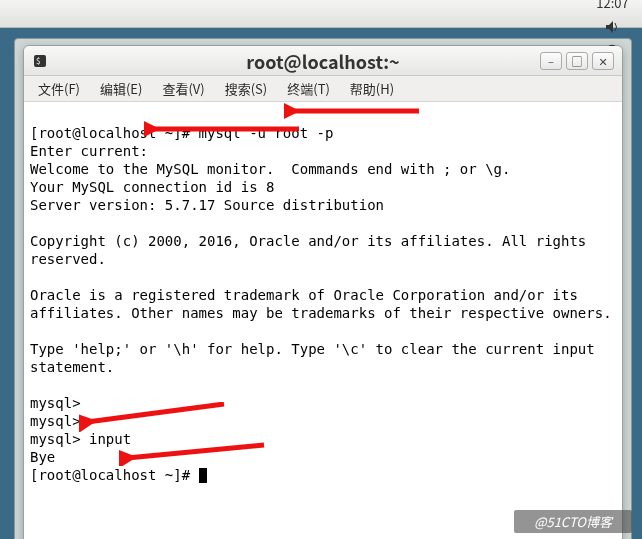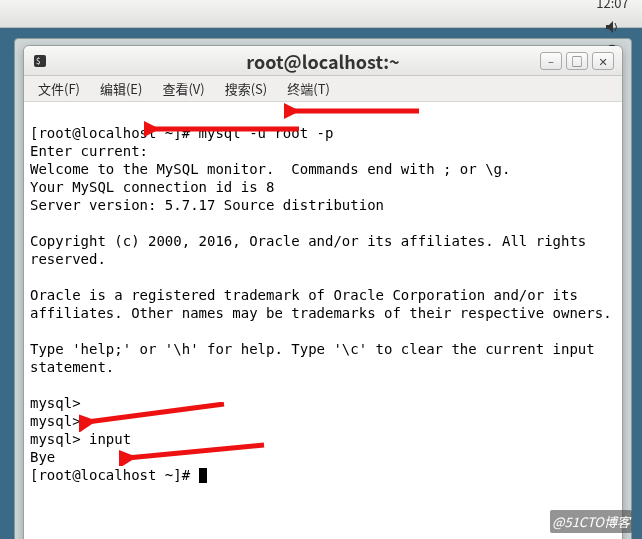--- a/index.html
+++ b/index.html
@@ -124,21 +124,21 @@
     pointer-events: none;
   }
 
   .watermark {
     position: absolute;
     right: 10px;
     bottom: 6px;
     font-size: 13px;
     color: #fff;
     background: rgba(60,60,60,0.55);
-    padding: 2px 2px;
+    padding: 2px 20px;
     border-radius: 2px;
     font-style: italic;
   }
 </style>
 </head>
 <body>
 
 <div class="desktop-panel">
   <div class="panel-spacer"></div>
   <div class="panel-right">
@@ -177,20 +177,21 @@
           <div class="win-btn">✕</div>
         </div>
       </div>
 
       <div class="menubar">
         <span class="menu-item">文件(F)</span>
         <span class="menu-item">编辑(E)</span>
         <span class="menu-item">查看(V)</span>
         <span class="menu-item">搜索(S)</span>
         <span class="menu-item">终端(T)</span>
+        <span class="menu-item">帮助(H)</span>
       </div>
 
       <div class="terminal-body">
 <span>[root@localhost ~]# </span><span>mysql -u root -p</span>
 <span>Enter current:</span>
 <span>Welcome to the MySQL monitor.  Commands end with ; or \g.</span>
 <span>Your MySQL connection id is 8</span>
 <span>Server version: 5.7.17 Source distribution</span>
 
 <span>Copyright (c) 2000, 2016, Oracle and/or its affiliates. All rights reserved.</span>

